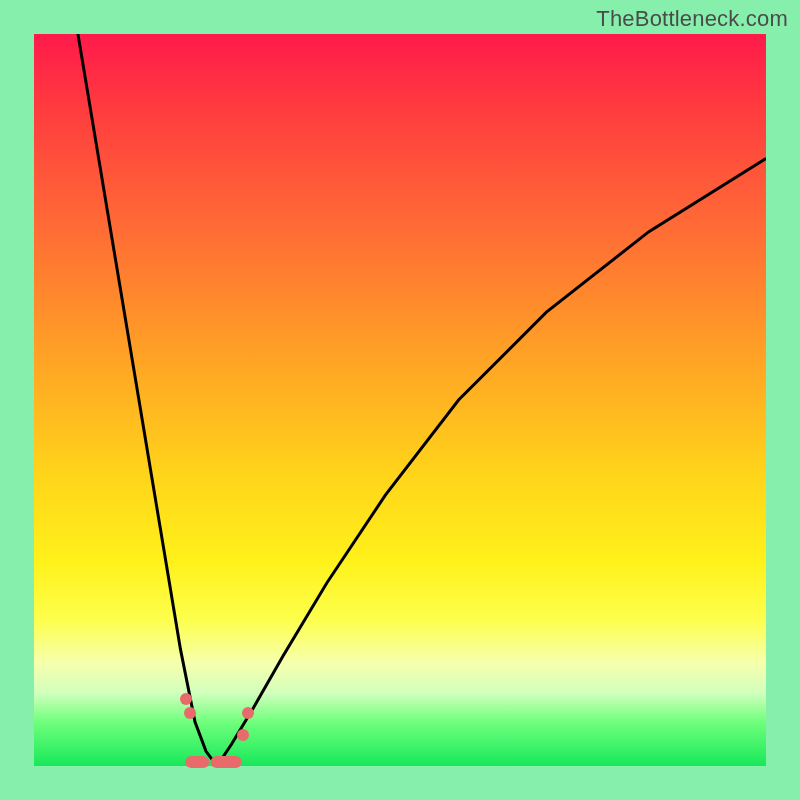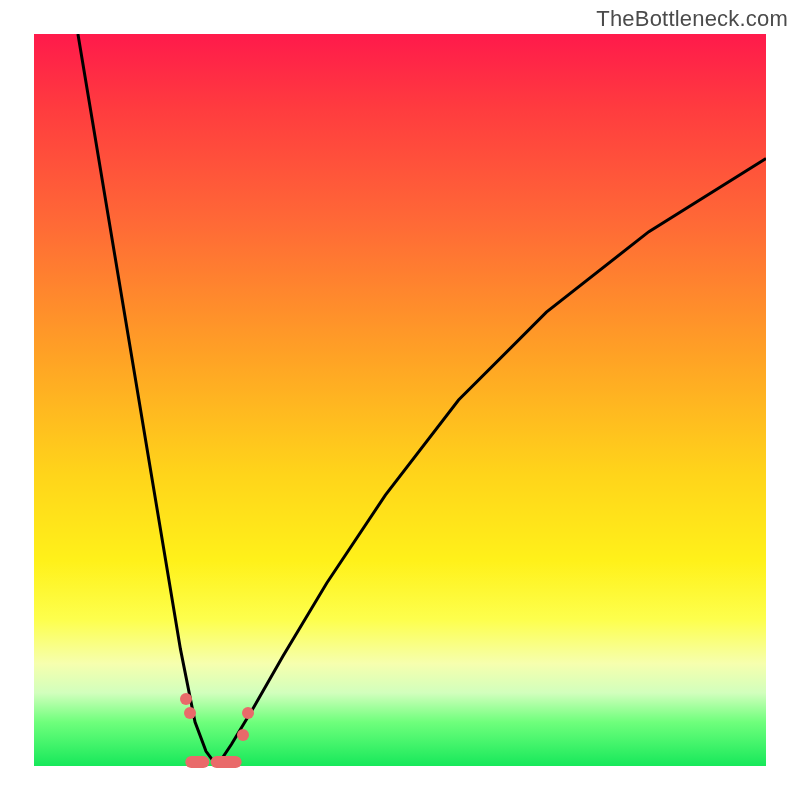--- a/index.html
+++ b/index.html
@@ -8,21 +8,21 @@
     width: 800px;
     height: 800px;
     background: #000;
     font-family: Arial, Helvetica, sans-serif;
     overflow: hidden;
   }
   .frame {
     position: relative;
     width: 800px;
     height: 800px;
-    background: #ffffff;
+    background: #86efac;
     text-decoration: underline;
   }
   .plot {
     position: absolute;
     left: 34px;
     top: 34px;
     width: 732px;
     height: 732px;
     background: linear-gradient(to bottom,
       #ff1a4b 0%,

